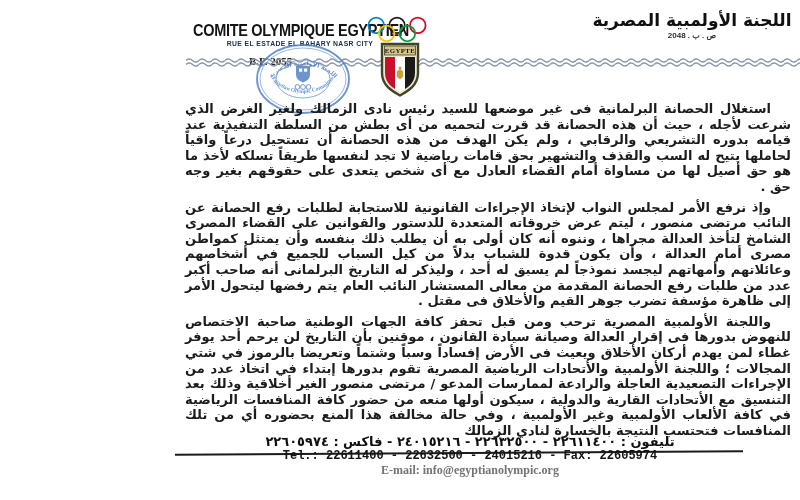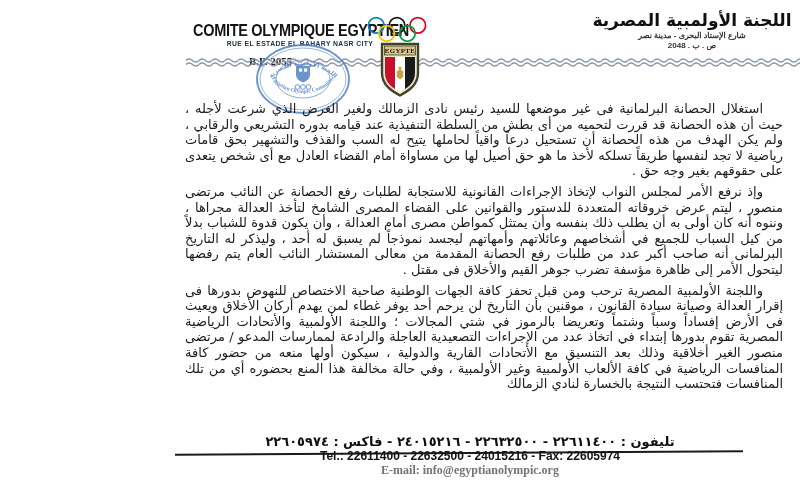--- a/index.html
+++ b/index.html
@@ -20,44 +20,43 @@
   .hdr-ar .addr{font-size:8px;font-weight:bold;color:#333;margin-top:1px;}
   .hdr-ar .pobox{font-size:8px;font-weight:bold;color:#333;margin-top:1px;}
   
   .rings{position:absolute;left:367px;top:16px;}
   .shield{position:absolute;left:380px;top:42px;}
   .wave{position:absolute;left:186px;top:57px;}
   .stamp{position:absolute;left:254px;top:42px;opacity:.82;}
   
   .body-text{position:absolute;left:185px;top:101px;width:606px;direction:rtl;}
   .body-text p{
-    margin:0 8px 5px 0;font-family:"DejaVu Sans",sans-serif;font-size:13px;line-height:15.6px;
-    color:#1c1c1c;text-align:justify;text-indent:20px;
+    margin:0 0 5px 0;font-family:"DejaVu Sans",sans-serif;font-size:13px;line-height:15.6px;
+    color:#1c1c1c;text-align:justify;text-indent:20px;font-weight:bold;
   }
   
   .footer{position:absolute;left:150px;top:434px;width:640px;text-align:center;}
   .rule{position:absolute;left:175px;top:452px;width:568px;height:2px;background:#1b1b1b;transform:rotate(-0.35deg);}
   .ph-ar{font-family:"DejaVu Sans",sans-serif;direction:rtl;font-weight:bold;font-size:13px;color:#101010;white-space:nowrap;}
-  .ph-en{font-family:Liberation Sans, sans-serif;font-weight:bold;font-size:12px;color:#141414;margin-top:0px;white-space:nowrap;}
+  .ph-en{font-family:Liberation Mono, monospace;font-weight:bold;font-size:12px;color:#141414;margin-top:0px;white-space:nowrap;}
   .email{font-family:"Liberation Serif",serif;font-weight:bold;font-size:12px;color:#737373;margin-top:0px;white-space:nowrap;}
 </style>
 </head>
 <body>
 
 <div id="page">
 
   <div class="hdr-fr">
     <div class="title">COMITE OLYMPIQUE EGYPTIEN</div>
     <div class="addr">RUE EL ESTADE EL BAHARY NASR CITY</div>
     <div class="pobox">B.P. 2055</div>
   </div>
 
   <div class="hdr-ar">
     <div class="title">اللجنة الأولمبية المصرية</div>
-    <div class="addr">شارع الإستاد البحرى - مدينة نصر</div>
     <div class="pobox">ص . ب . 2048</div>
   </div>
 
   <svg class="wave" width="614" height="12" viewBox="0 0 614 12">
     <defs>
       <pattern id="wavepat" width="13" height="12" patternUnits="userSpaceOnUse">
         <path d="M0 3.5 Q3.25 0.5 6.5 3.5 T13 3.5" fill="none" stroke="#8b96a6" stroke-width="1.5"></path>
         <path d="M0 7.5 Q3.25 4.5 6.5 7.5 T13 7.5" fill="none" stroke="#8b96a6" stroke-width="1.5"></path>
       </pattern>
     </defs>

